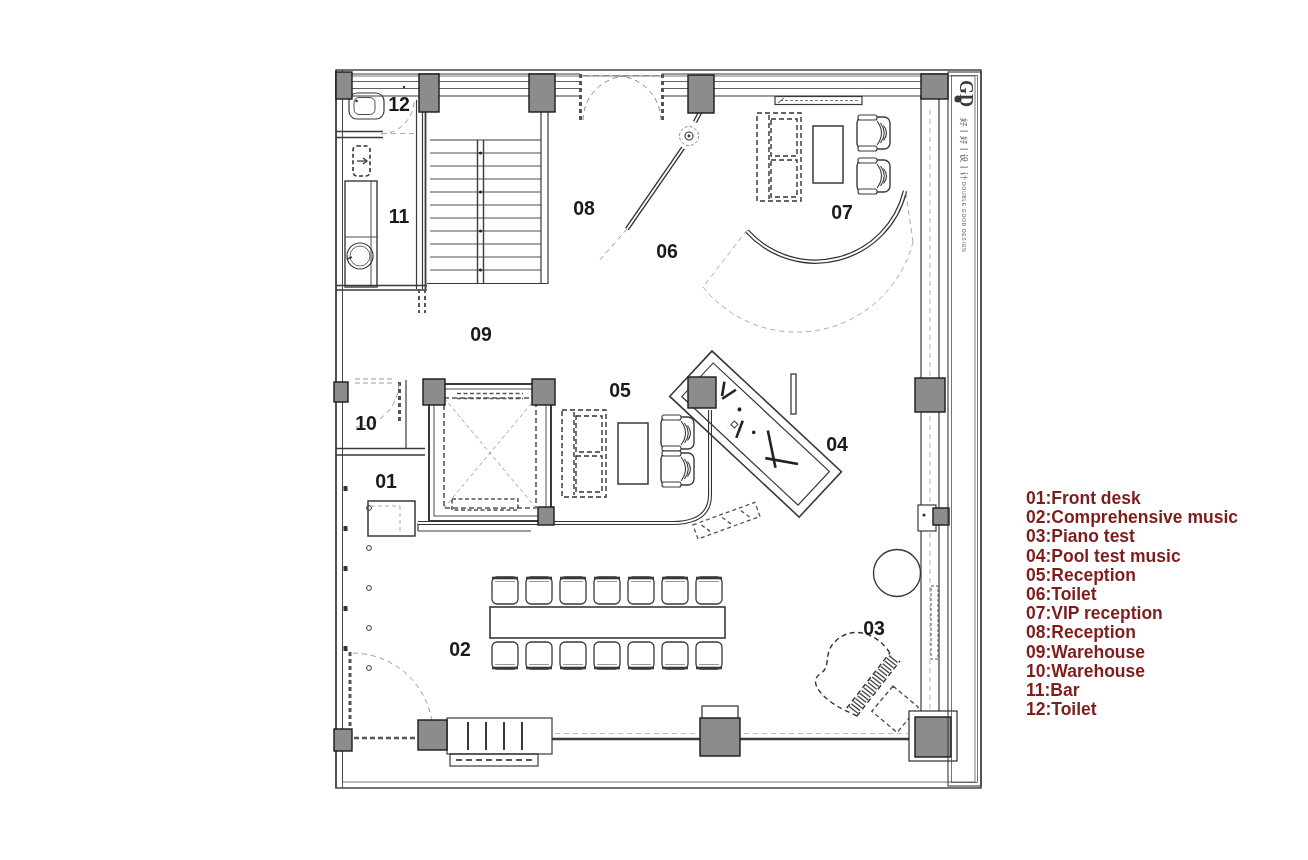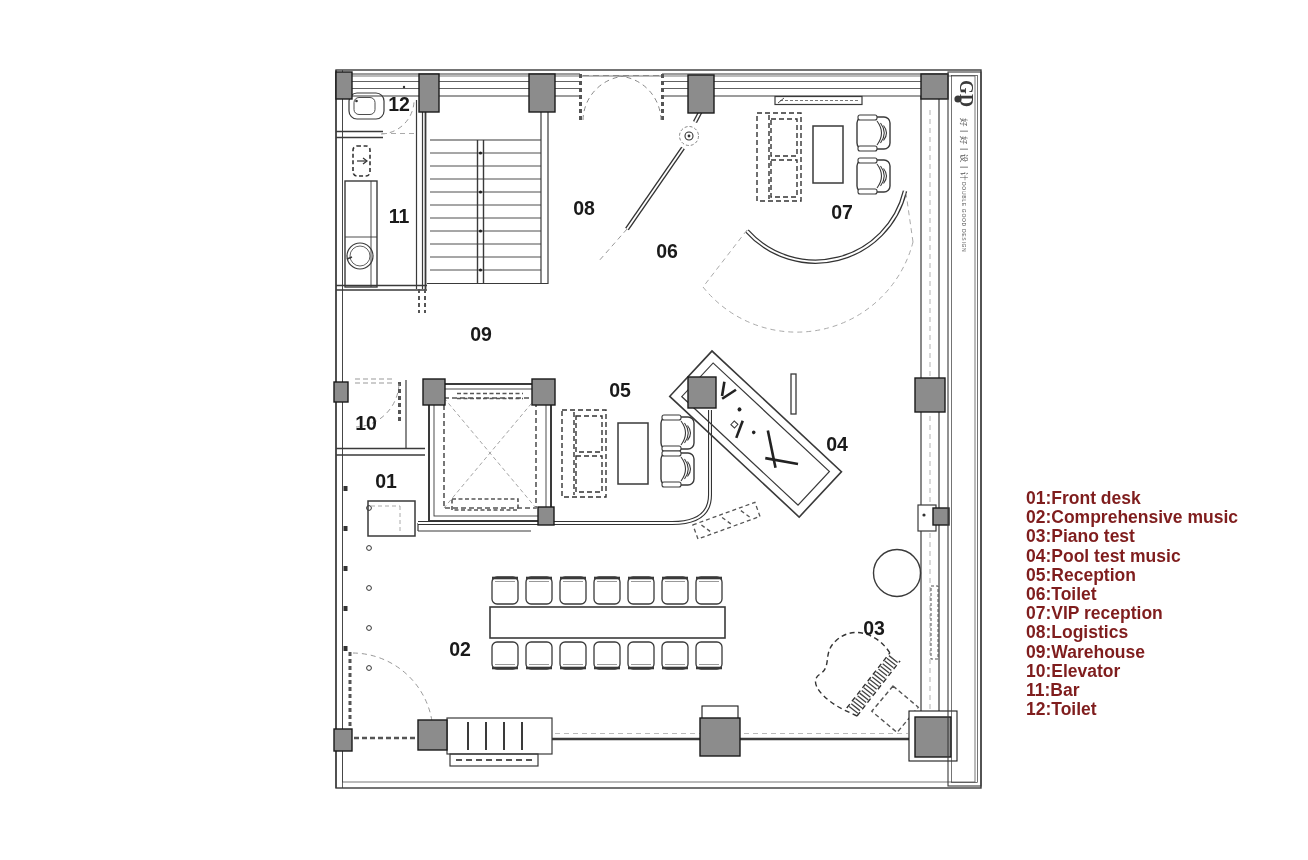--- a/index.html
+++ b/index.html
@@ -439,20 +439,20 @@
 </svg>
 
 <div class="legend">
   <div>01:Front desk</div>
   <div>02:Comprehensive music</div>
   <div>03:Piano test</div>
   <div>04:Pool test music</div>
   <div>05:Reception</div>
   <div>06:Toilet</div>
   <div>07:VIP reception</div>
-  <div>08:Logistics</div>
+  <div>08:Reception</div>
   <div>09:Warehouse</div>
-  <div>10:Elevator</div>
+  <div>10:Warehouse</div>
   <div>11:Bar</div>
   <div>12:Toilet</div>
 </div>
 
 </div>
 
 </body></html>

